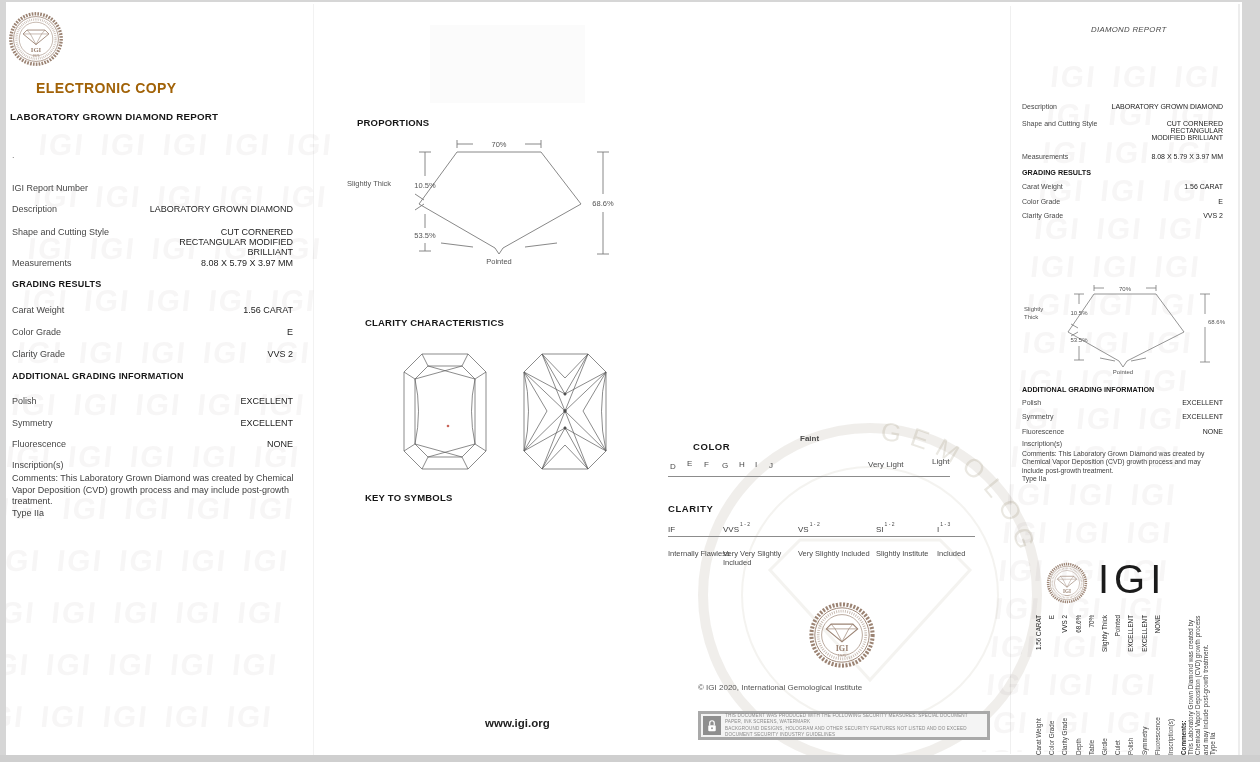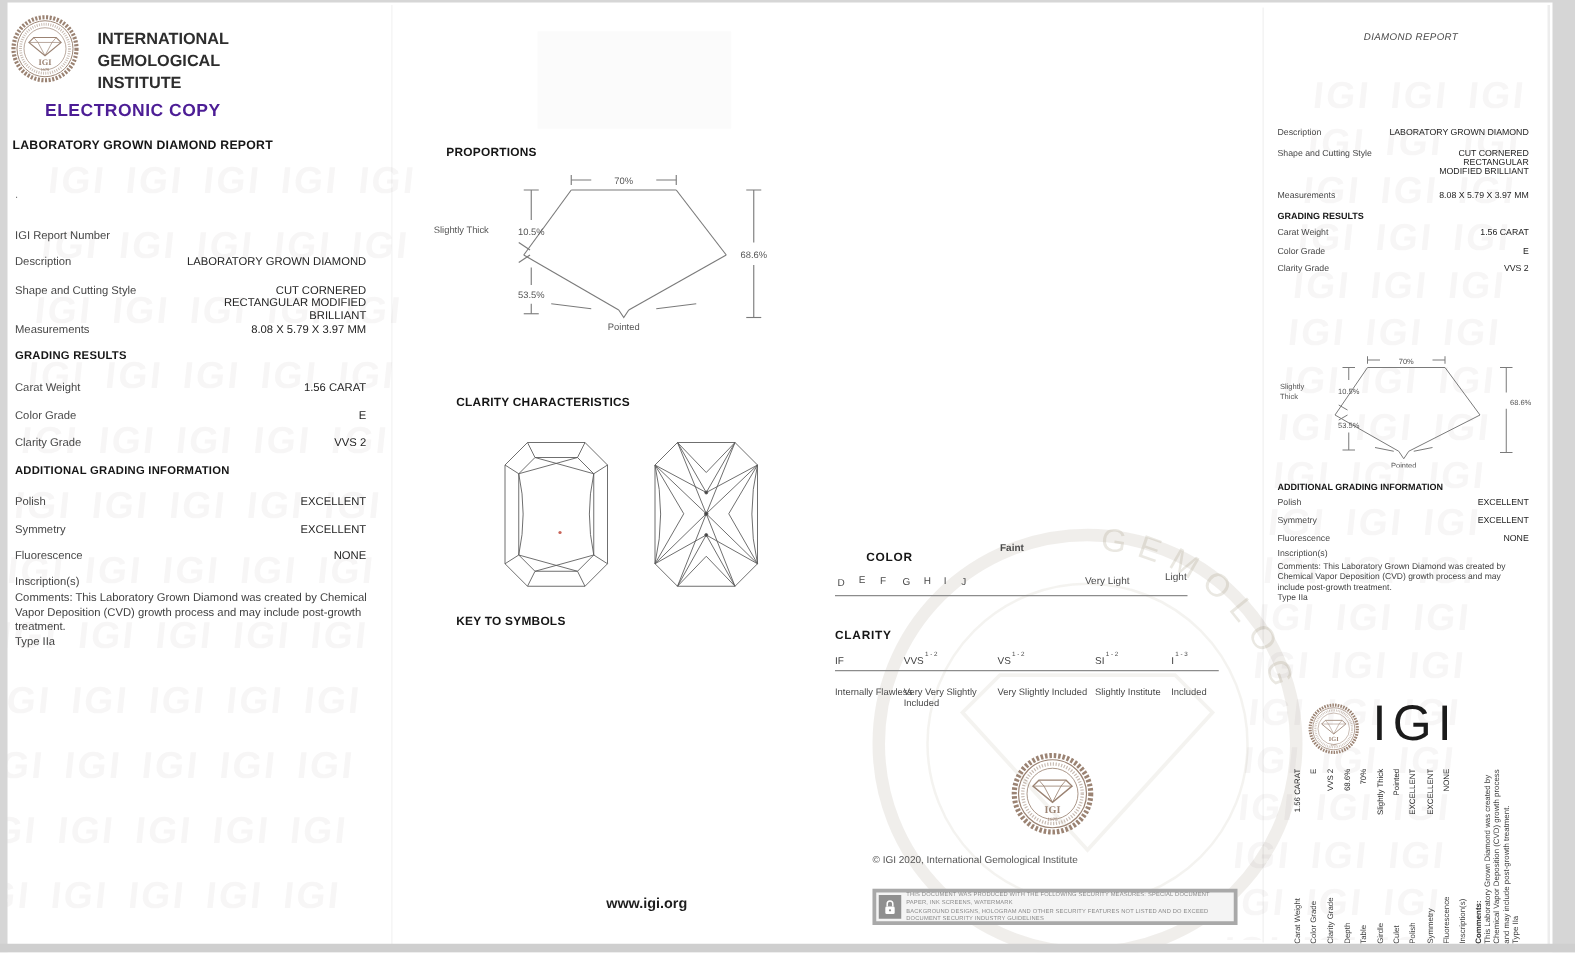--- a/index.html
+++ b/index.html
@@ -17,21 +17,21 @@
   .srow{position:absolute;left:1022px;width:201px;display:flex;justify-content:space-between;align-items:flex-start;}
   .srow .lbl{font-size:7px;}
   .srow .val{font-size:7px;}
   .s-sec-h{font-weight:bold;color:#161616;font-size:7.2px;}
   .para{color:#3f3f3f;font-size:9px;line-height:11.5px;}
   .s-para{color:#3f3f3f;font-size:6.8px;line-height:8.4px;}
   .diagram-label{fill:#555;font-family:"Liberation Sans",sans-serif;}
   .wm-tiles{display:flex;flex-wrap:wrap;gap:4px 16px;overflow:hidden;z-index:0;
             color:rgba(110,100,88,0.055);font-weight:bold;font-size:30px;letter-spacing:2px;
             transform:skewX(-6deg);}
-  .red{color:#4c1d95;}
+  .red{color:#a16207;}
   sup.cl-sup{font-size:5px;color:#4a4a4a;margin-left:1px;}
   .cl-abbr{font-size:8px;color:#3d3d3d;}
   .cl-desc{font-size:7.5px;color:#4a4a4a;line-height:9px;margin-top:13px;width:72px;}
   .scale-letter{position:absolute;font-size:8px;color:#4a4a4a;}
   .hline{position:absolute;height:1px;background:#8c8c8c;}
   .rot-block{position:absolute;left:1065px;top:585px;width:140px;height:200px;
              transform:rotate(-90deg);z-index:2;}
   .rot-row{display:flex;justify-content:space-between;font-size:6.3px;color:#3d3d3d;margin-bottom:6.2px;}
   .rot-row .rv{color:#222;text-align:right;}
   .seal-svg{position:absolute;z-index:2;}
@@ -192,25 +192,20 @@
       <span>IGI</span>
       <span>IGI</span>
       <span>IGI</span>
       <span>IGI</span>
     </div>
 
   <svg class="seal-svg" style="left:8px;top:11px;" width="56" height="56" viewBox="0 0 100 100">
       <use href="#sealSym"></use>
     </svg>
 
-  <div class="abs z1" style="left:78px;top:22px;font-size:13px;font-weight:bold;color:#2d2d2d;line-height:17.5px;">
-    <div>INTERNATIONAL</div>
-    <div>GEMOLOGICAL</div>
-    <div>INSTITUTE</div>
-  </div>
   <div class="abs z1 red" style="left:36px;top:80px;font-size:14px;font-weight:bold;letter-spacing:.4px;">ELECTRONIC COPY</div>
 
   <div class="abs z1 sec-h" style="left:10px;top:111px;font-size:9.8px;">LABORATORY GROWN DIAMOND REPORT</div>
   <div class="abs z1" style="left:12px;top:150px;font-size:9px;color:#777;">.</div>
 
   <div class="row z1" style="top:183px;text-align:right;">
     <span class="lbl">IGI Report Number</span>
     <span class="val"></span>
   </div>
   <div class="row z1" style="top:204px;">

